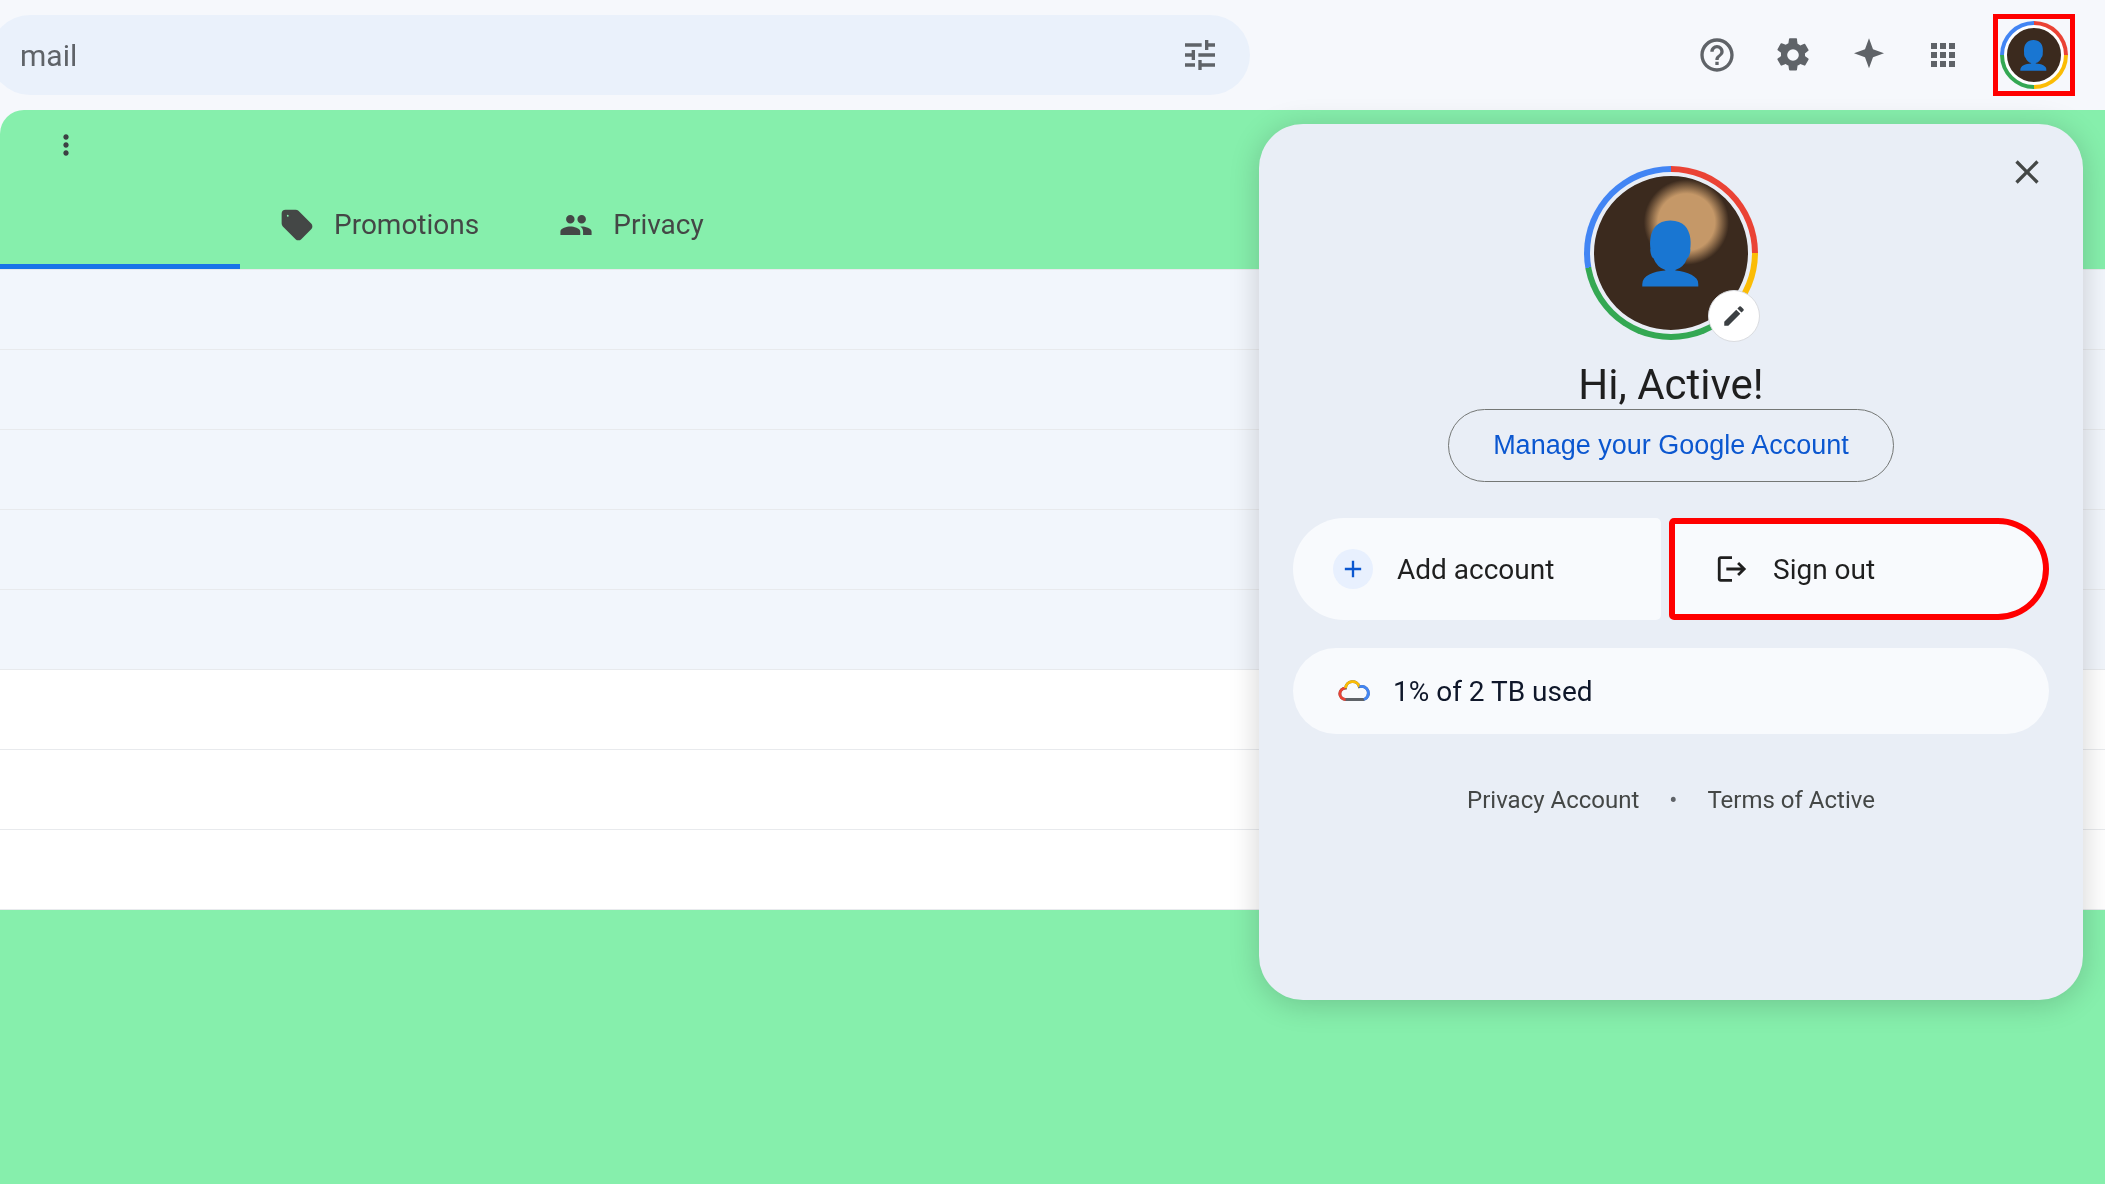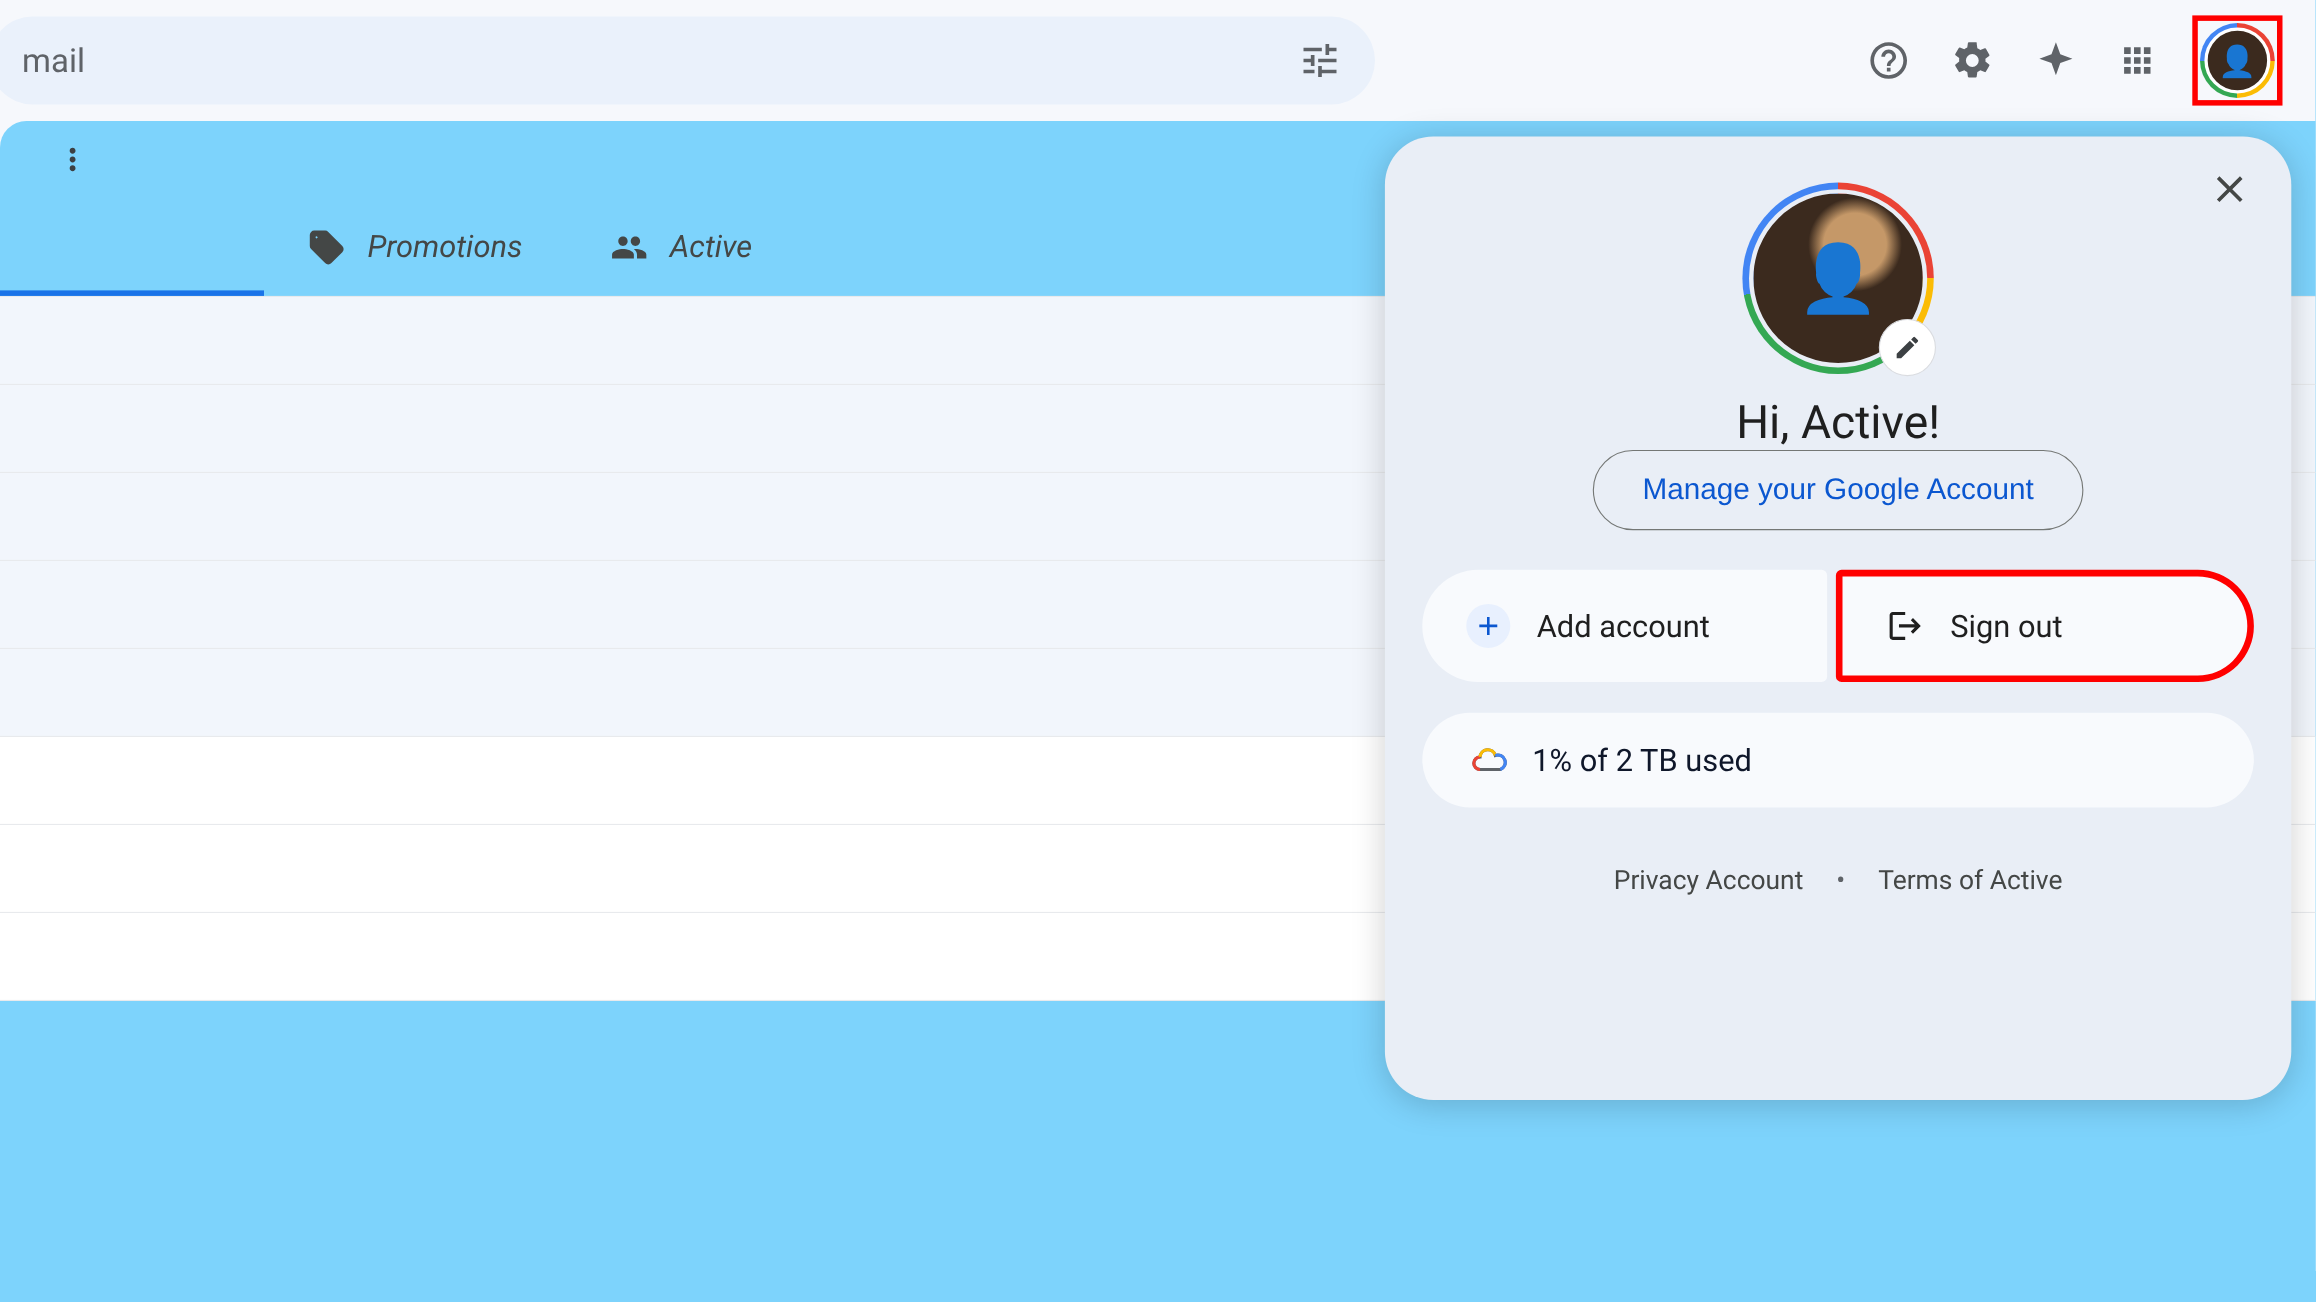--- a/index.html
+++ b/index.html
@@ -64,26 +64,25 @@
     border: 3px solid #fff;
     display:flex; align-items:center; justify-content:center;
     color:#c9b896; font-size:28px;
   }
   .avatar-highlight {
     border: 5px solid #ff0000;
     padding: 2px;
   }
 
   .content {
-    background: #7dd3fc;
+    background: #86efac;
     border-top-left-radius: 24px;
     margin-left: 0;
     min-height: 1074px;
     position: relative;
-    font-style: italic;
   }
   .toolbar {
     height: 70px;
     display:flex;
     align-items:center;
     padding: 0 30px 0 50px;
   }
   .more-vert { color:#3c4043; cursor:pointer; }
   .tabs {
     display: flex;
@@ -296,21 +295,21 @@
           </svg>
       </span>
       <span>Promotions</span>
     </div>
     <div class="tab">
       <span>
         <svg width="34" height="34" viewBox="0 0 24 24">
             <path fill="#444746" d="M16 11c1.66 0 3-1.34 3-3s-1.34-3-3-3-3 1.34-3 3 1.34 3 3 3zm-8 0c1.66 0 3-1.34 3-3S9.66 5 8 5 5 6.34 5 8s1.34 3 3 3zm0 2c-2.33 0-7 1.17-7 3.5V19h14v-2.5C15 14.17 10.33 13 8 13zm8 0c-.29 0-.62.02-.97.05 1.16.84 1.97 1.97 1.97 3.45V19h6v-2.5c0-2.33-4.67-3.5-7-3.5z"></path>
           </svg>
       </span>
-      <span>Active</span>
+      <span>Privacy</span>
     </div>
     <div class="tab-right-info">
       <span>
         <svg width="32" height="32" viewBox="0 0 24 24">
             <circle cx="12" cy="12" r="10" fill="none" stroke="#444746" stroke-width="2"></circle>
             <rect x="11" y="10" width="2" height="7" fill="#444746"></rect>
             <rect x="11" y="6" width="2" height="2" fill="#444746"></rect>
           </svg>
       </span>
       <span>U</span>

